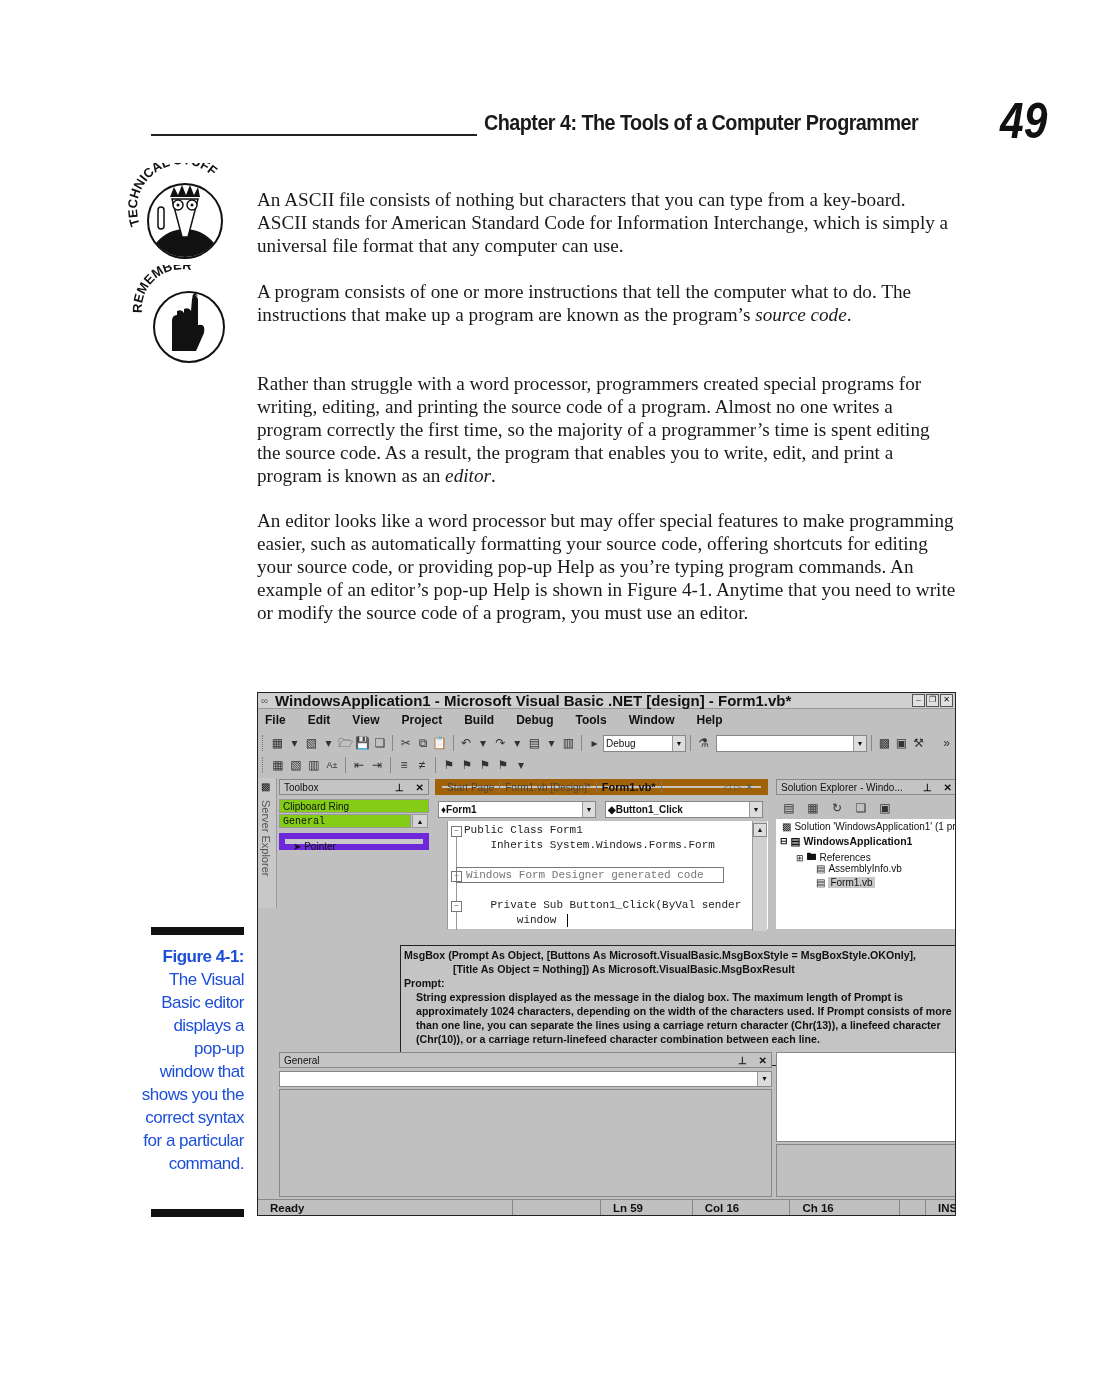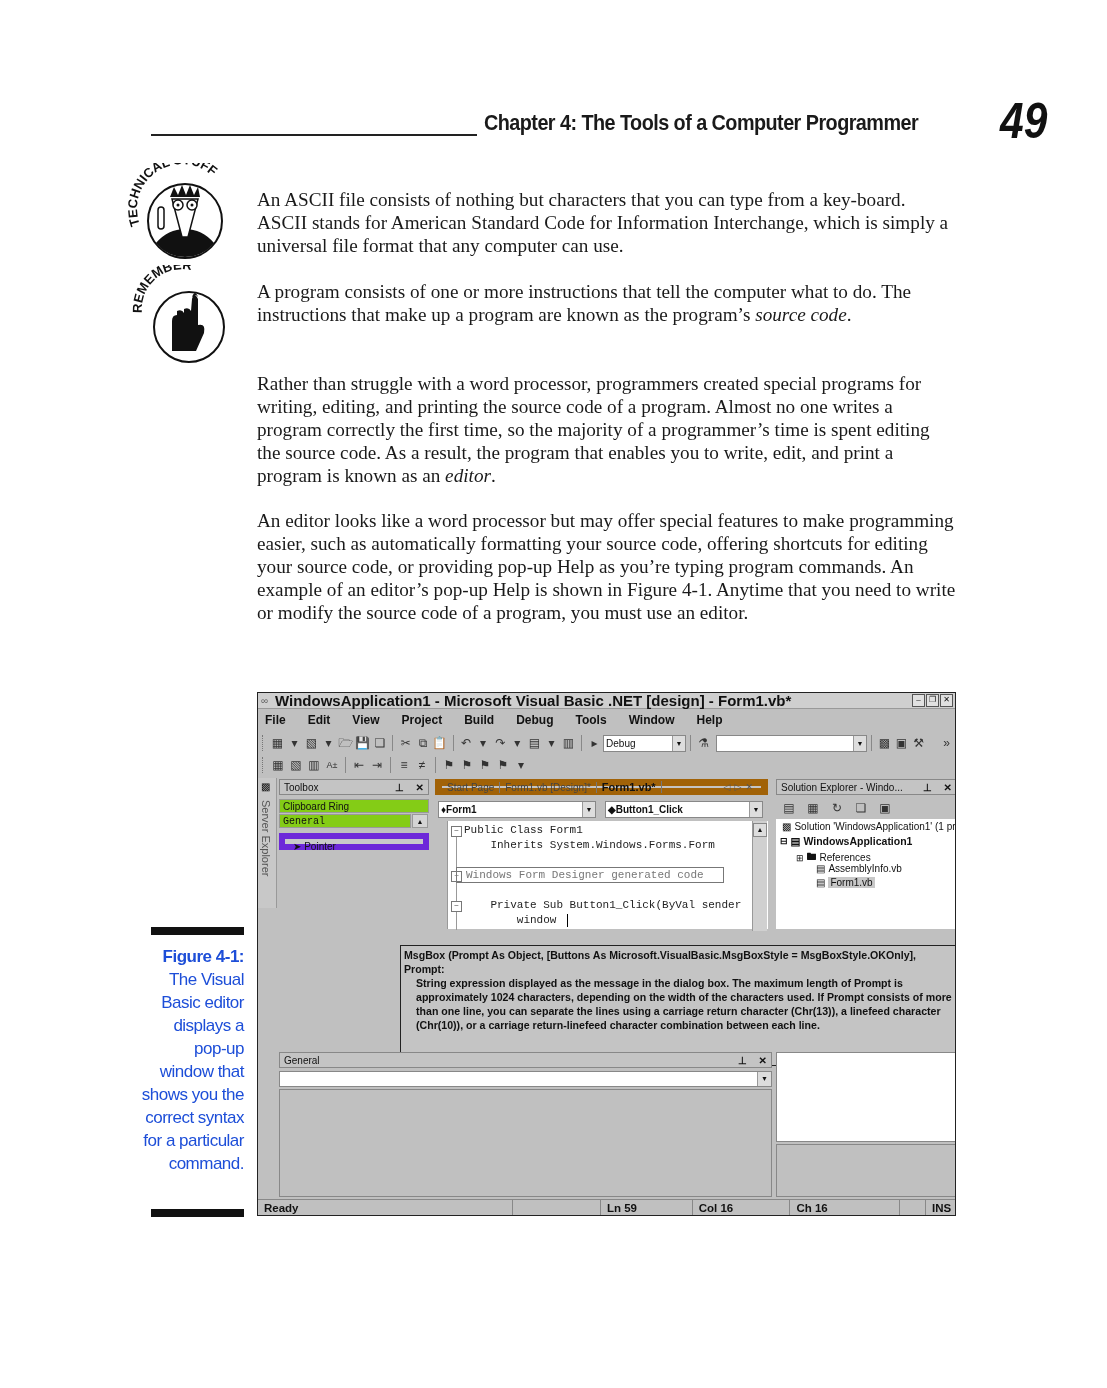--- a/index.html
+++ b/index.html
@@ -75,21 +75,21 @@
   .popup .body { padding-left:12px; }
 
   .output-hdr { left:21px; top:359px; width:493px; }
   .out-combo { position:absolute; left:21px; top:378px; width:493px; height:16px; background:#fff; border:1px solid #888; box-sizing:border-box; }
   .out-combo .dd { position:absolute; right:0; top:0; width:13px; height:14px; background:#ddd; border-left:1px solid #999; font-size:7px; line-height:14px; text-align:center; }
   .out-area { position:absolute; left:21px; top:396px; width:493px; height:108px; border:1px solid #888; box-sizing:border-box; background:#c0c0c0; }
   .props-white { position:absolute; left:518px; top:359px; width:181px; height:90px; background:#fff; border:1px solid #888; box-sizing:border-box; }
   .props-gray { position:absolute; left:518px; top:451px; width:181px; height:53px; border:1px solid #888; box-sizing:border-box; }
 
   .statusbar { position:absolute; left:0; right:0; top:506px; height:17px; border-top:1px solid #888; display:flex; font-size:11.5px; font-weight:bold; }
-  .sb { border-right:1px solid #888; height:17px; line-height:16px; padding-left:6px; box-sizing:border-box; }
+  .sb { border-right:1px solid #888; height:17px; line-height:16px; padding-left:12px; box-sizing:border-box; }
 </style>
 </head>
 <body>
 
 <div class="hdr-rule"></div>
 <div class="hdr-title">Chapter 4: The Tools of a Computer Programmer</div>
 <div class="page-num">49</div>
 
 <svg class="icon-tech" viewBox="0 0 105 100">
   <defs>
@@ -298,20 +298,21 @@
         <span class="lbl">AssemblyInfo.vb</span>
       </div>
     <div class="tree-item sel" style="left:40px;top:58px">
         <span style="margin-right:3px">▤</span>
         <span class="lbl">Form1.vb</span>
       </div>
   </div>
 
   <div class="popup">
     <div>MsgBox (Prompt As Object, [Buttons As Microsoft.VisualBasic.MsgBoxStyle = MsgBoxStyle.OKOnly],</div>
+    <div class="sig2">[Title As Object = Nothing]) As Microsoft.VisualBasic.MsgBoxResult</div>
     <div>Prompt:</div>
     <div class="body">String expression displayed as the message in the dialog box. The maximum length of Prompt is approximately 1024 characters, depending on the width of the characters used. If Prompt consists of more than one line, you can separate the lines using a carriage return character (Chr(13)), a linefeed character (Chr(10)), or a carriage return-linefeed character combination between each line.</div>
   </div>
 
   <div class="panel-hdr output-hdr">
     <span class="ptitle">General</span>
     <span class="pbtns">
         <span>⊥</span>
         <span>✕</span>
       </span>

